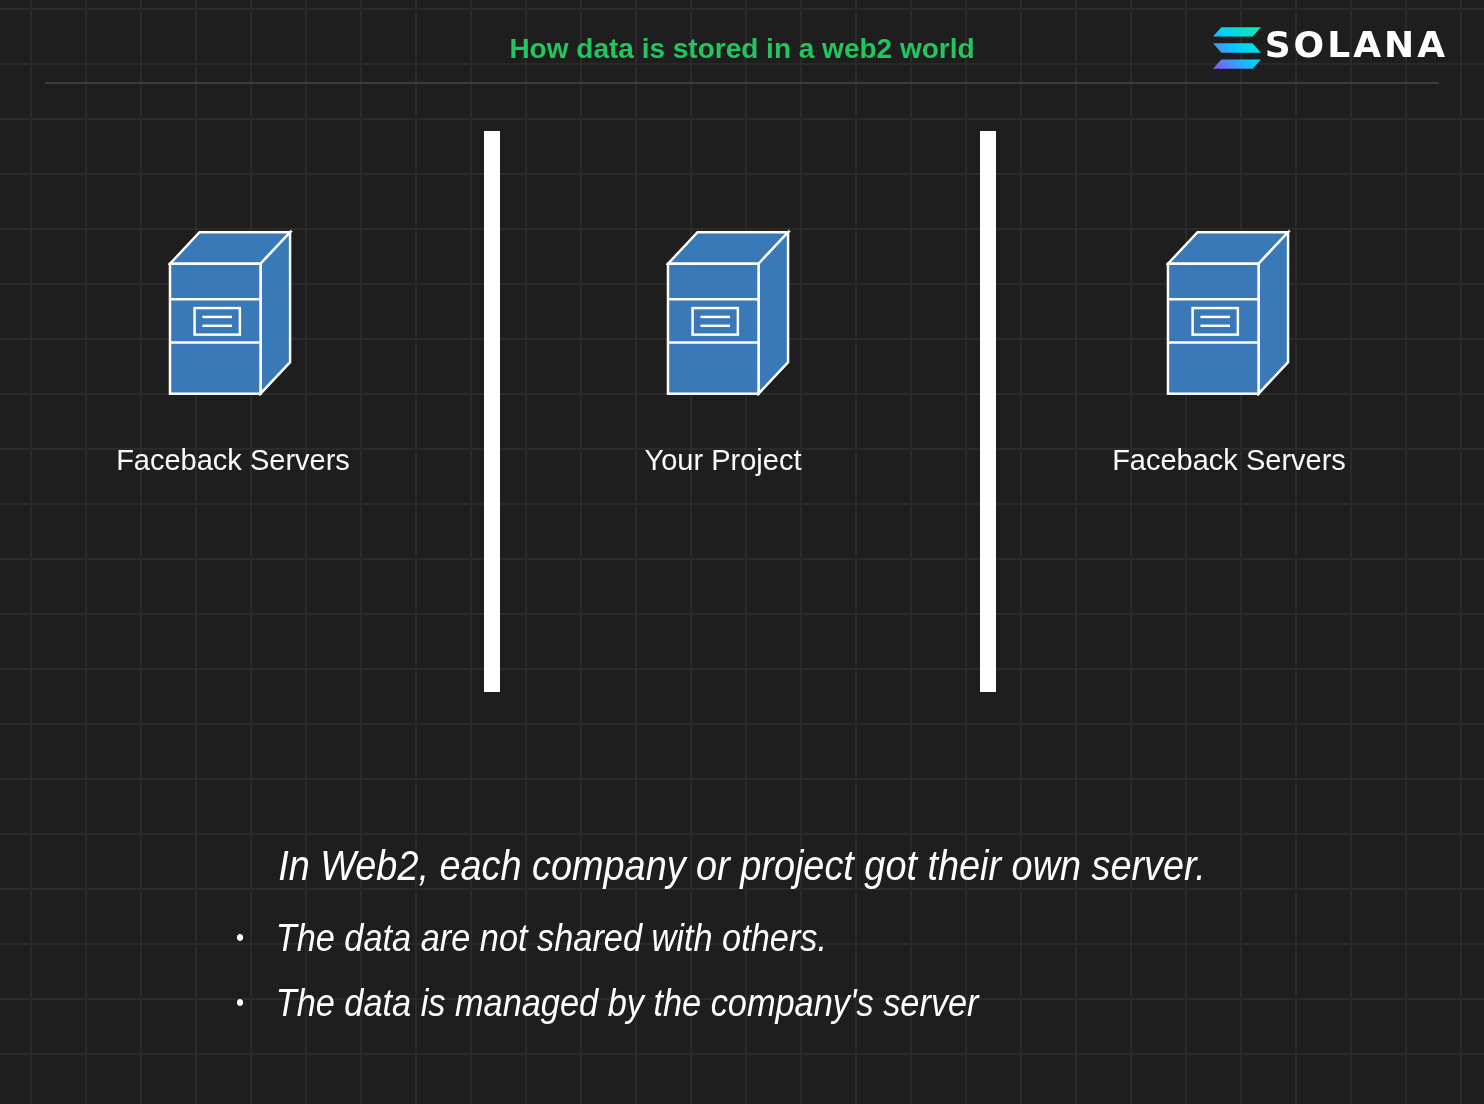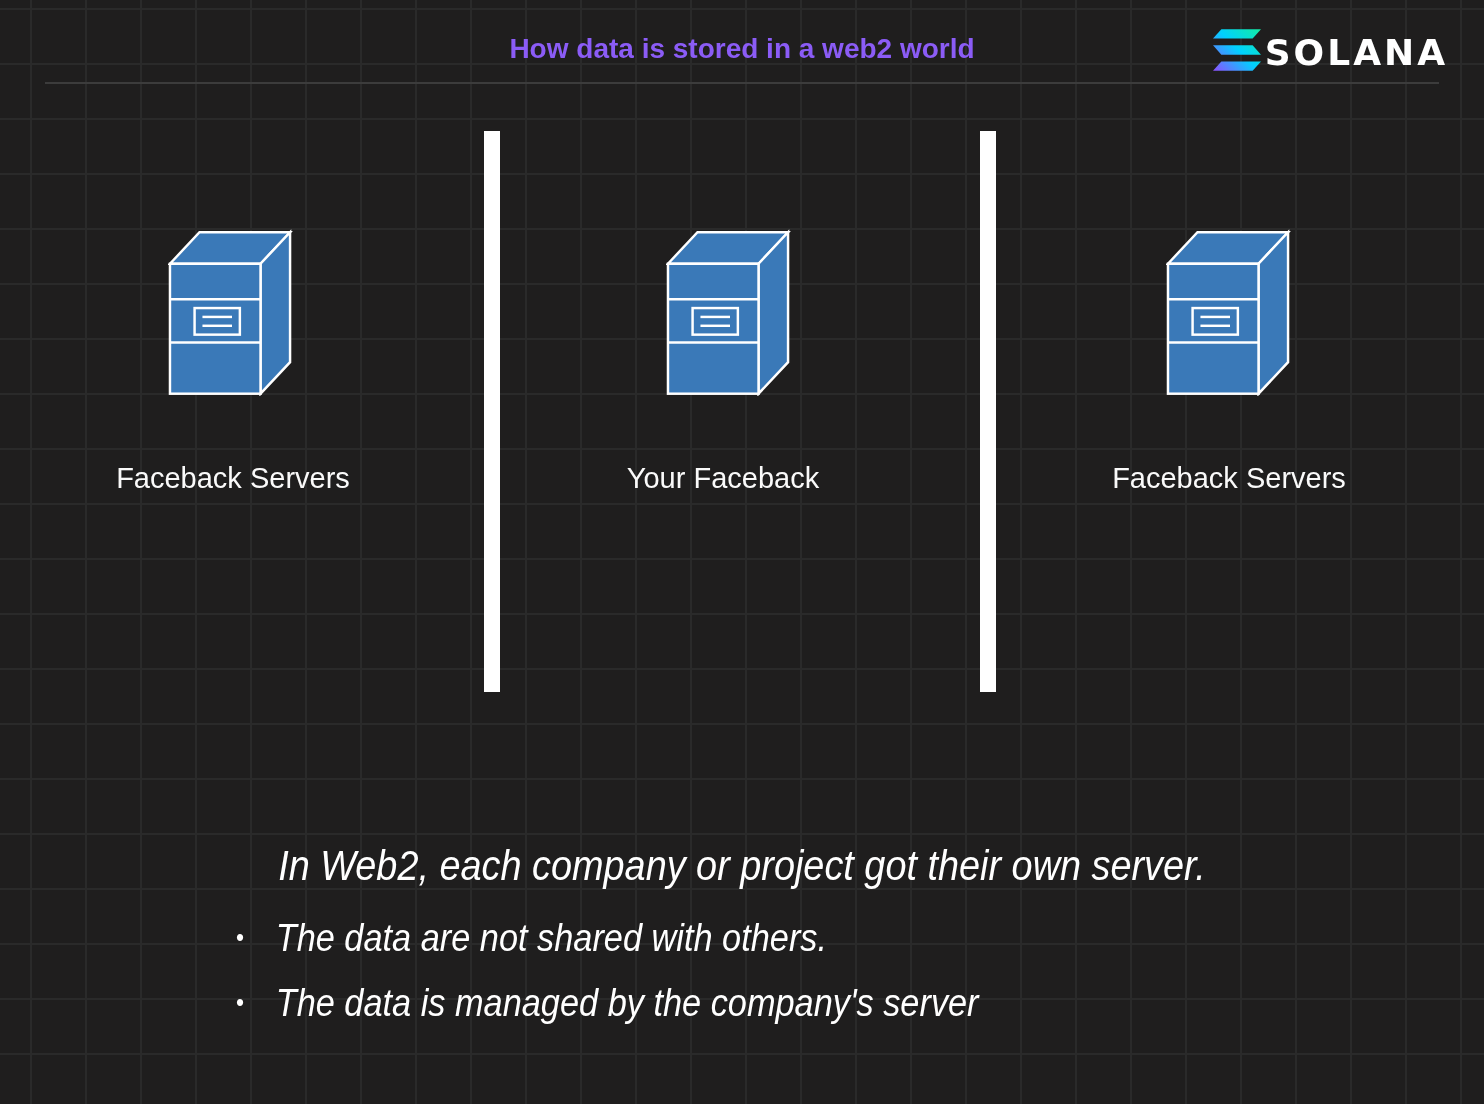--- a/index.html
+++ b/index.html
@@ -15,29 +15,29 @@
     color:#ffffff;
     overflow:hidden;
     position:relative;
   }
   .abs{position:absolute;}
 
   
   .title{
     left:0;right:0;top:33px;
     text-align:center;
-    font-size:28px;font-weight:bold;color:#8b5cf6;
+    font-size:28px;font-weight:bold;color:#22c55e;
   }
   .header-rule{
     left:45px;top:82px;width:1394px;height:2px;
     background:#3c3c3c;
   }
   .brand{
     top:27px;right:36px;height:44px;
-    display:flex;align-items:flex-end;gap:4px;
+    display:flex;align-items:flex-start;gap:4px;
   }
   .brand-word{
     font-family:"DejaVu Sans", sans-serif;
     font-weight:bold;font-size:36px;letter-spacing:3px;
     color:#ffffff;line-height:1;
   }
 
   
   .vbar{
     width:16px;height:561px;top:131px;
@@ -47,21 +47,21 @@
   .vbar.b2{left:980px;}
 
   
   .server-svg{width:126px;height:168px;}
   .srv1{left:168px;top:228px;}
   .srv2{left:666px;top:228px;}
   .srv3{left:1166px;top:228px;}
 
   
   .col-label{
-    top:462px;width:400px;text-align:center;
+    top:444px;width:400px;text-align:center;
     font-size:29px;color:#fafafa;
   }
   .lab1{left:33px;}
   .lab2{left:523px;}
   .lab3{left:1029px;}
 
   
   .note-heading{
     left:0;right:0;top:841px;text-align:center;
     font-size:43px;font-style:italic;color:#fff;
@@ -138,21 +138,21 @@
     <rect x="2" y="36" width="92" height="132"></rect>
     <line x1="2" y1="72" x2="94" y2="72"></line>
     <line x1="2" y1="116" x2="94" y2="116"></line>
     <rect x="27" y="81" width="46" height="27" fill="none"></rect>
     <line x1="35" y1="90" x2="65" y2="90"></line>
     <line x1="35" y1="99" x2="65" y2="99"></line>
   </g>
 </svg>
 
 <div class="abs col-label lab1">Faceback Servers</div>
-<div class="abs col-label lab2">Your Faceback</div>
+<div class="abs col-label lab2">Your Project</div>
 <div class="abs col-label lab3">Faceback Servers</div>
 
 <div class="abs note-heading">In Web2, each company or project got their own server.</div>
 
 <div class="abs note-list">
   <div class="note-item">
     <span class="bullet">•</span>
     <span class="note-text">The data are not shared with others.</span>
   </div>
   <div class="note-item">

